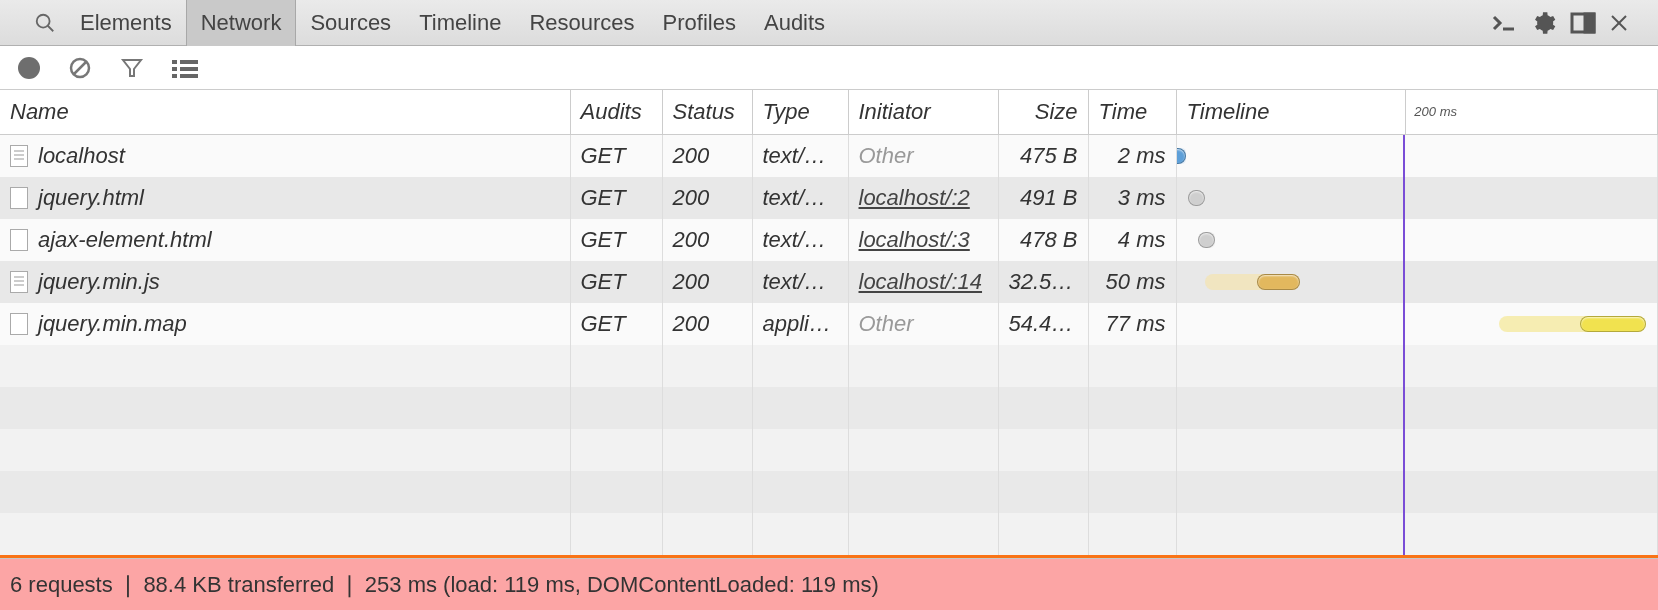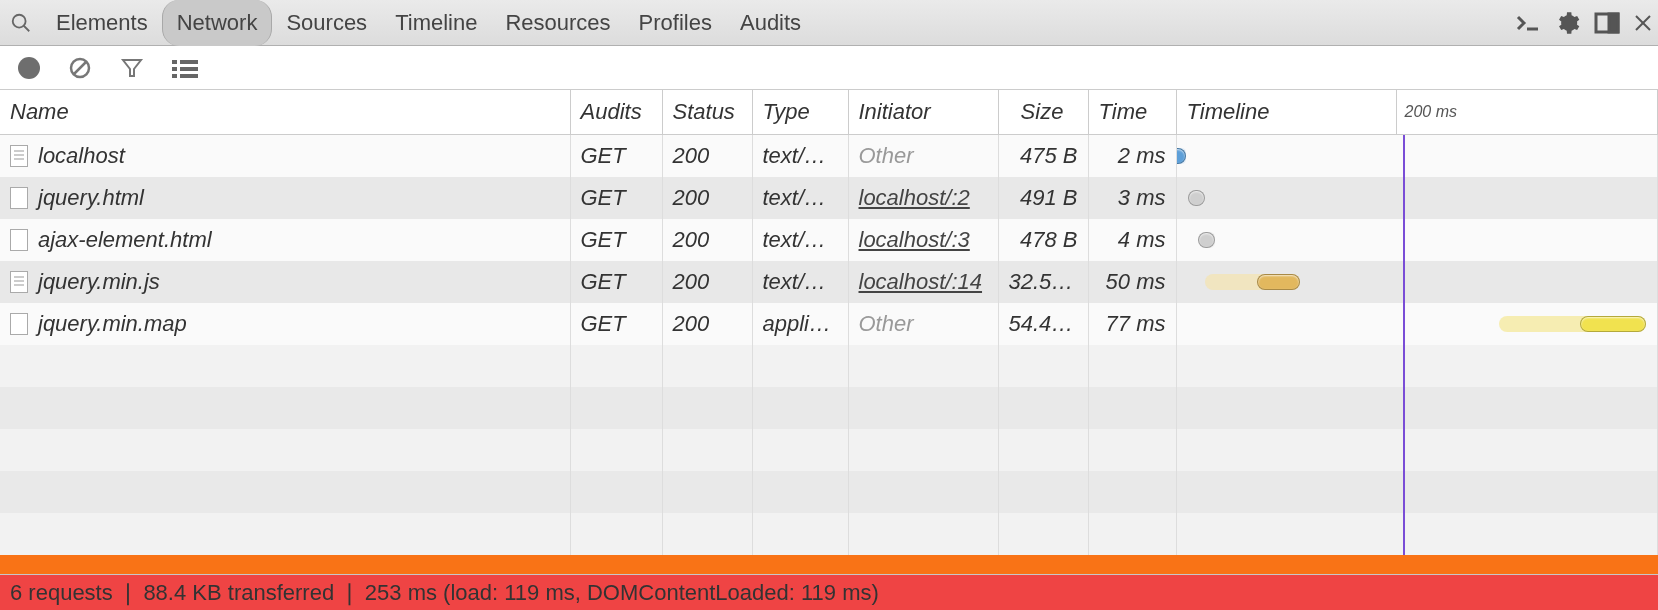--- a/index.html
+++ b/index.html
@@ -15,36 +15,35 @@
   flex-direction: column;
 }
 
 
 .tabbar {
   height: 46px;
   background: linear-gradient(#eaeaea, #dcdcdc);
   border-bottom: 1px solid #b0b0b0;
   display: flex;
   align-items: center;
-  padding: 0 0;
+  padding: 0 24px;
 }
 .tabbar .tab {
   padding: 0 14px;
   height: 46px;
   display: flex;
   align-items: center;
   cursor: default;
   font-size: 22px;
   color: #444;
 }
 .tabbar .tab.selected {
   background: #c9c9c9;
   border-left: 1px solid #a8a8a8;
   border-right: 1px solid #a8a8a8;
-  border-radius: 17px;
 }
 .tabbar .spacer { flex: 1; }
 .tabbar .right-icons { display: flex; align-items: center; gap: 14px; padding-right: 6px; }
 .icon { display: inline-flex; align-items: center; justify-content: center; }
 .icon svg { display: block; }
 
 
 .toolbar {
   height: 44px;
   background: #fff;
@@ -78,21 +77,21 @@
 }
 .timeline-tick {
   position: absolute;
   right: 200px;
   top: 0;
   bottom: 0;
   border-left: 1px solid #ccc;
   display: flex;
   align-items: center;
   padding-left: 8px;
-  font-size: 16px;
+  font-size: 13px;
   color: #555;
 }
 .net-table td {
   padding: 8px 10px;
   border-right: 1px solid #ddd;
   font-size: 22px;
   height: 40px;
   white-space: nowrap;
   overflow: hidden;
   text-overflow: ellipsis;
@@ -148,22 +147,22 @@
   top: 50%;
   transform: translateY(-50%);
 }
 .bar-receive {
   border: 1px solid rgba(0,0,0,.25);
   box-shadow: inset 0 1px 2px rgba(255,255,255,.7);
 }
 
 
 .statusbar {
-  height: 36px;
-  background: #ef4444;
+  height: 52px;
+  background: #fca5a5;
   border-top: 1px solid #c7c7c7;
   display: flex;
   align-items: center;
   padding: 0 10px;
   font-size: 22px;
   color: #333;
 }
 </style>
 </head>
 <body>
@@ -249,21 +248,21 @@
         <col class="col-time">
         <col class="col-timeline">
     </colgroup>
     <thead>
       <tr>
         <th>Name</th>
         <th>Audits</th>
         <th>Status</th>
         <th>Type</th>
         <th>Initiator</th>
-        <th style="text-align:center;padding-left:8px;">Size</th>
+        <th style="text-align:right;padding-left:8px;">Size</th>
         <th style="text-align:left;">Time</th>
         <th class="timeline-head">
           <span>Timeline</span>
           <span class="timeline-tick">200 ms</span>
         </th>
       </tr>
     </thead>
     <tbody id="rows">
         <tr>
           <td><span class="file-icon doc"></span><span>localhost</span></td>

